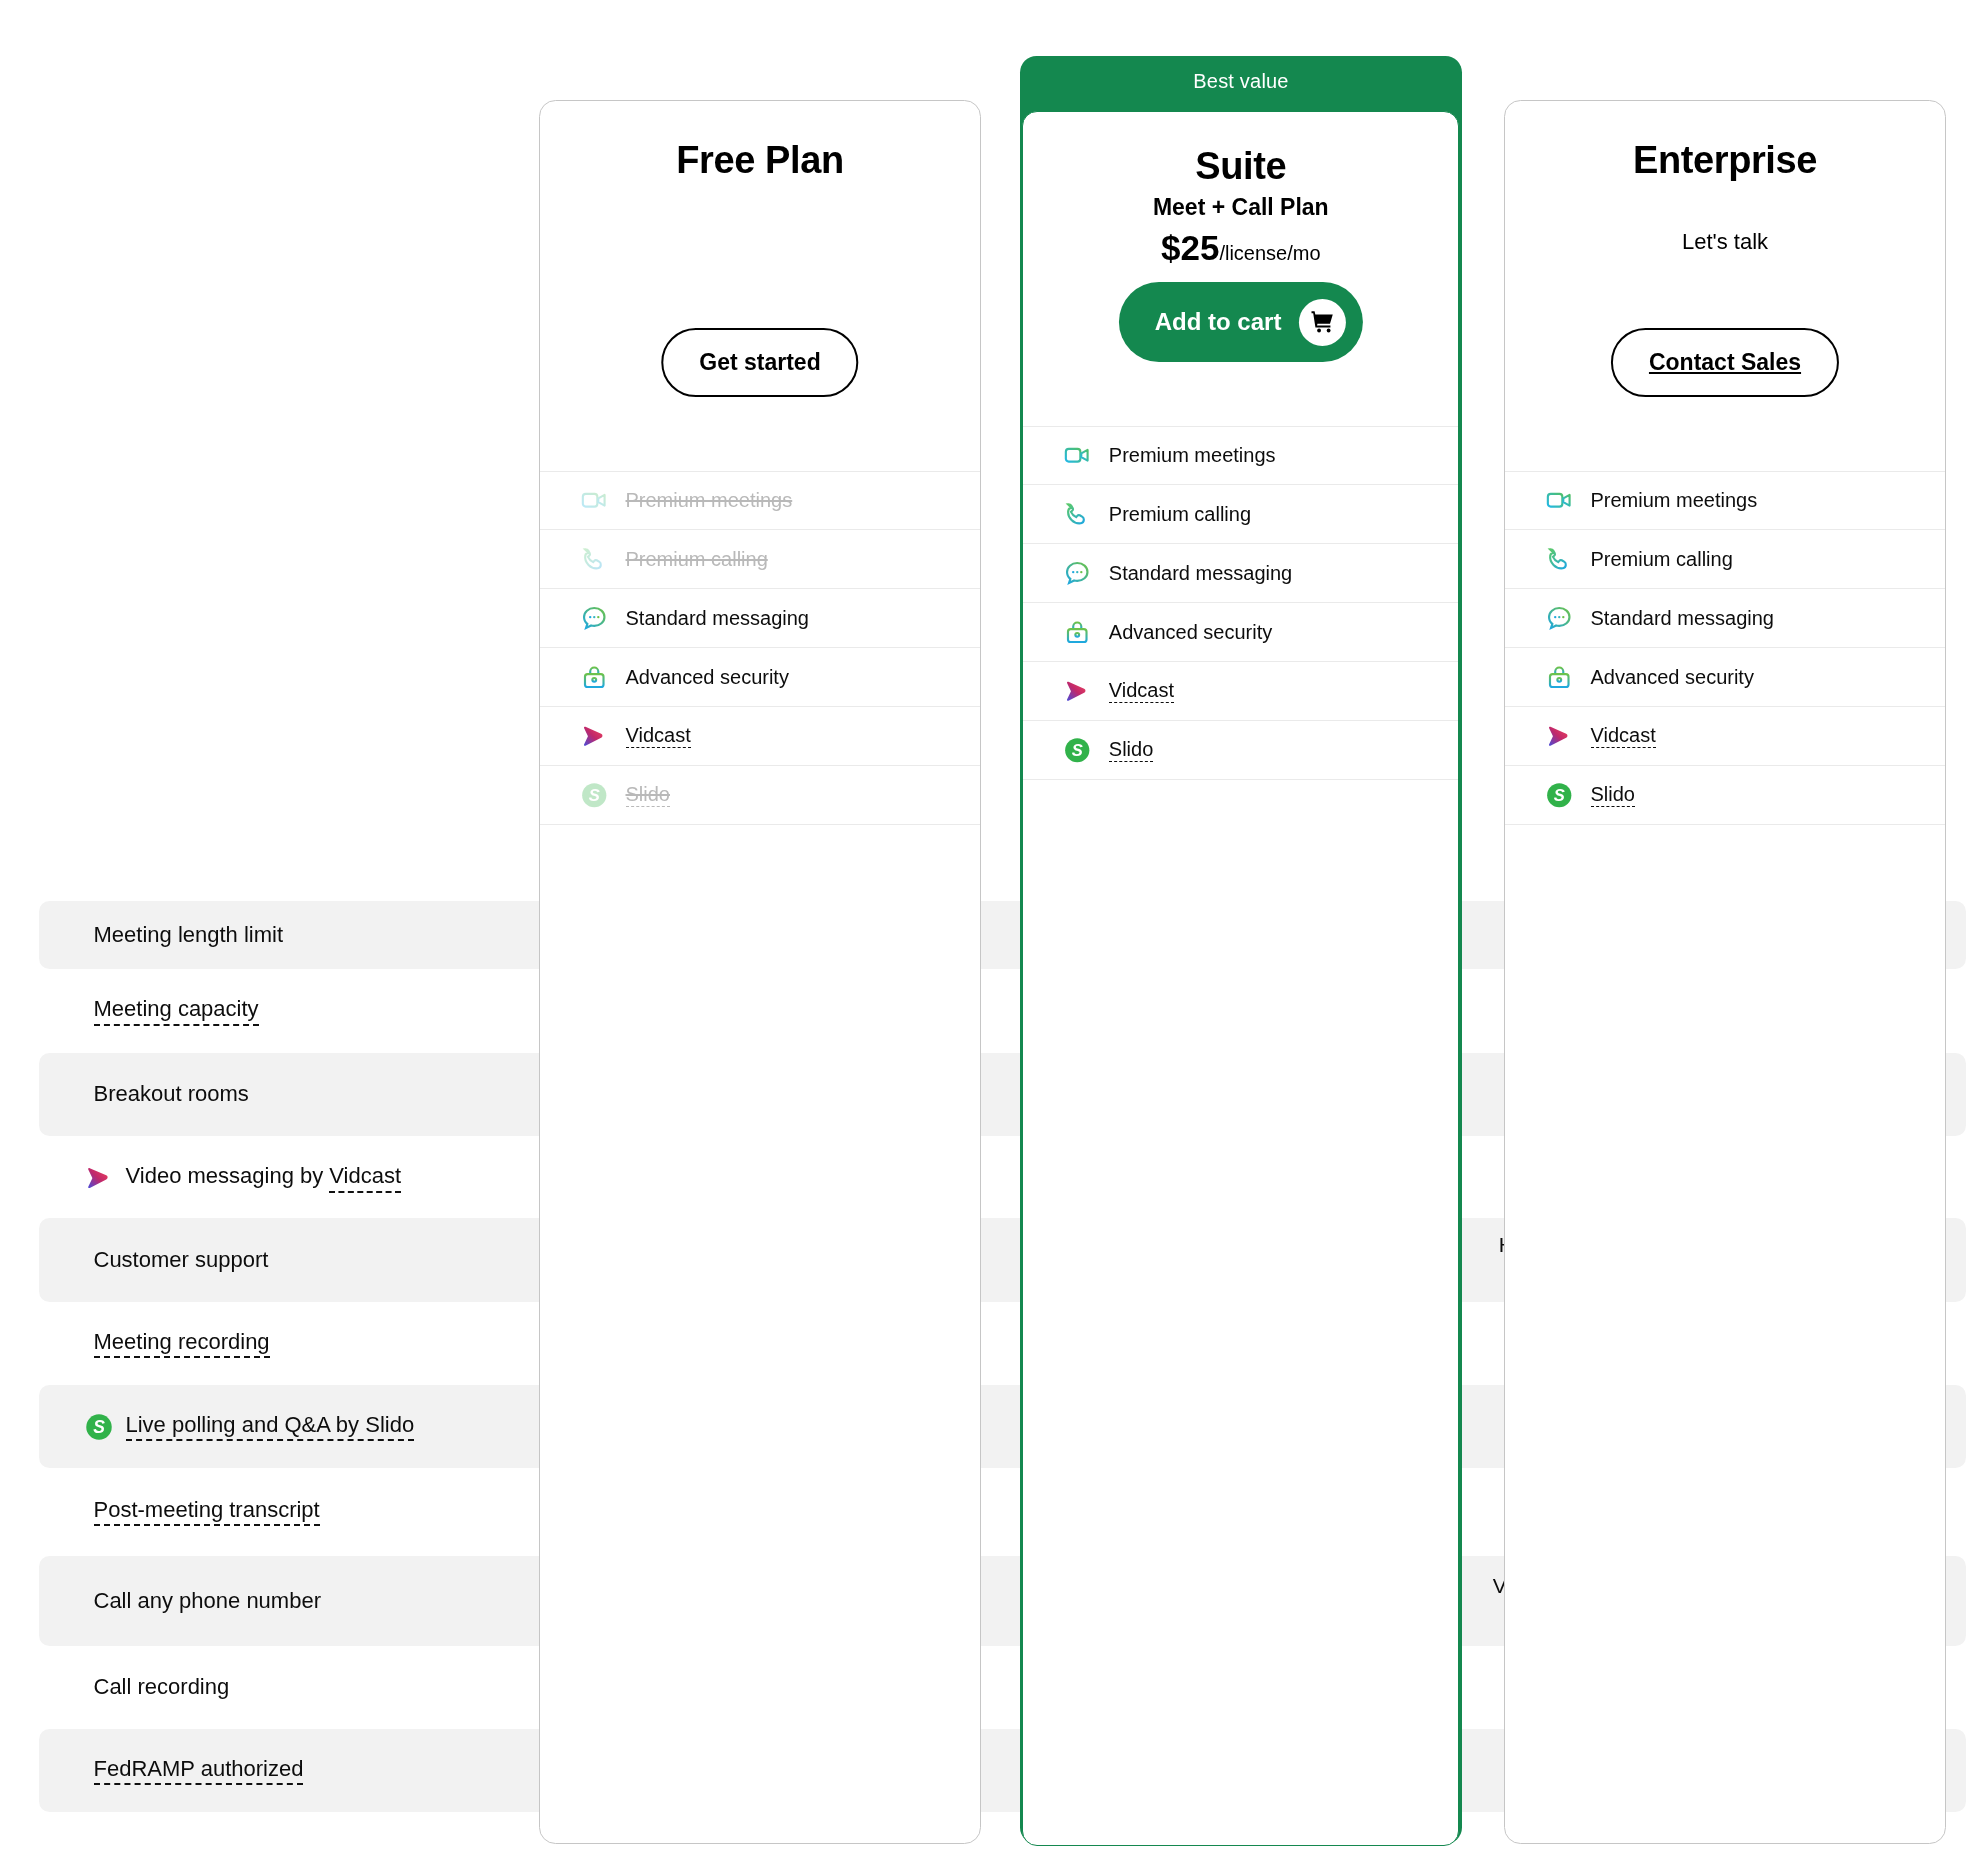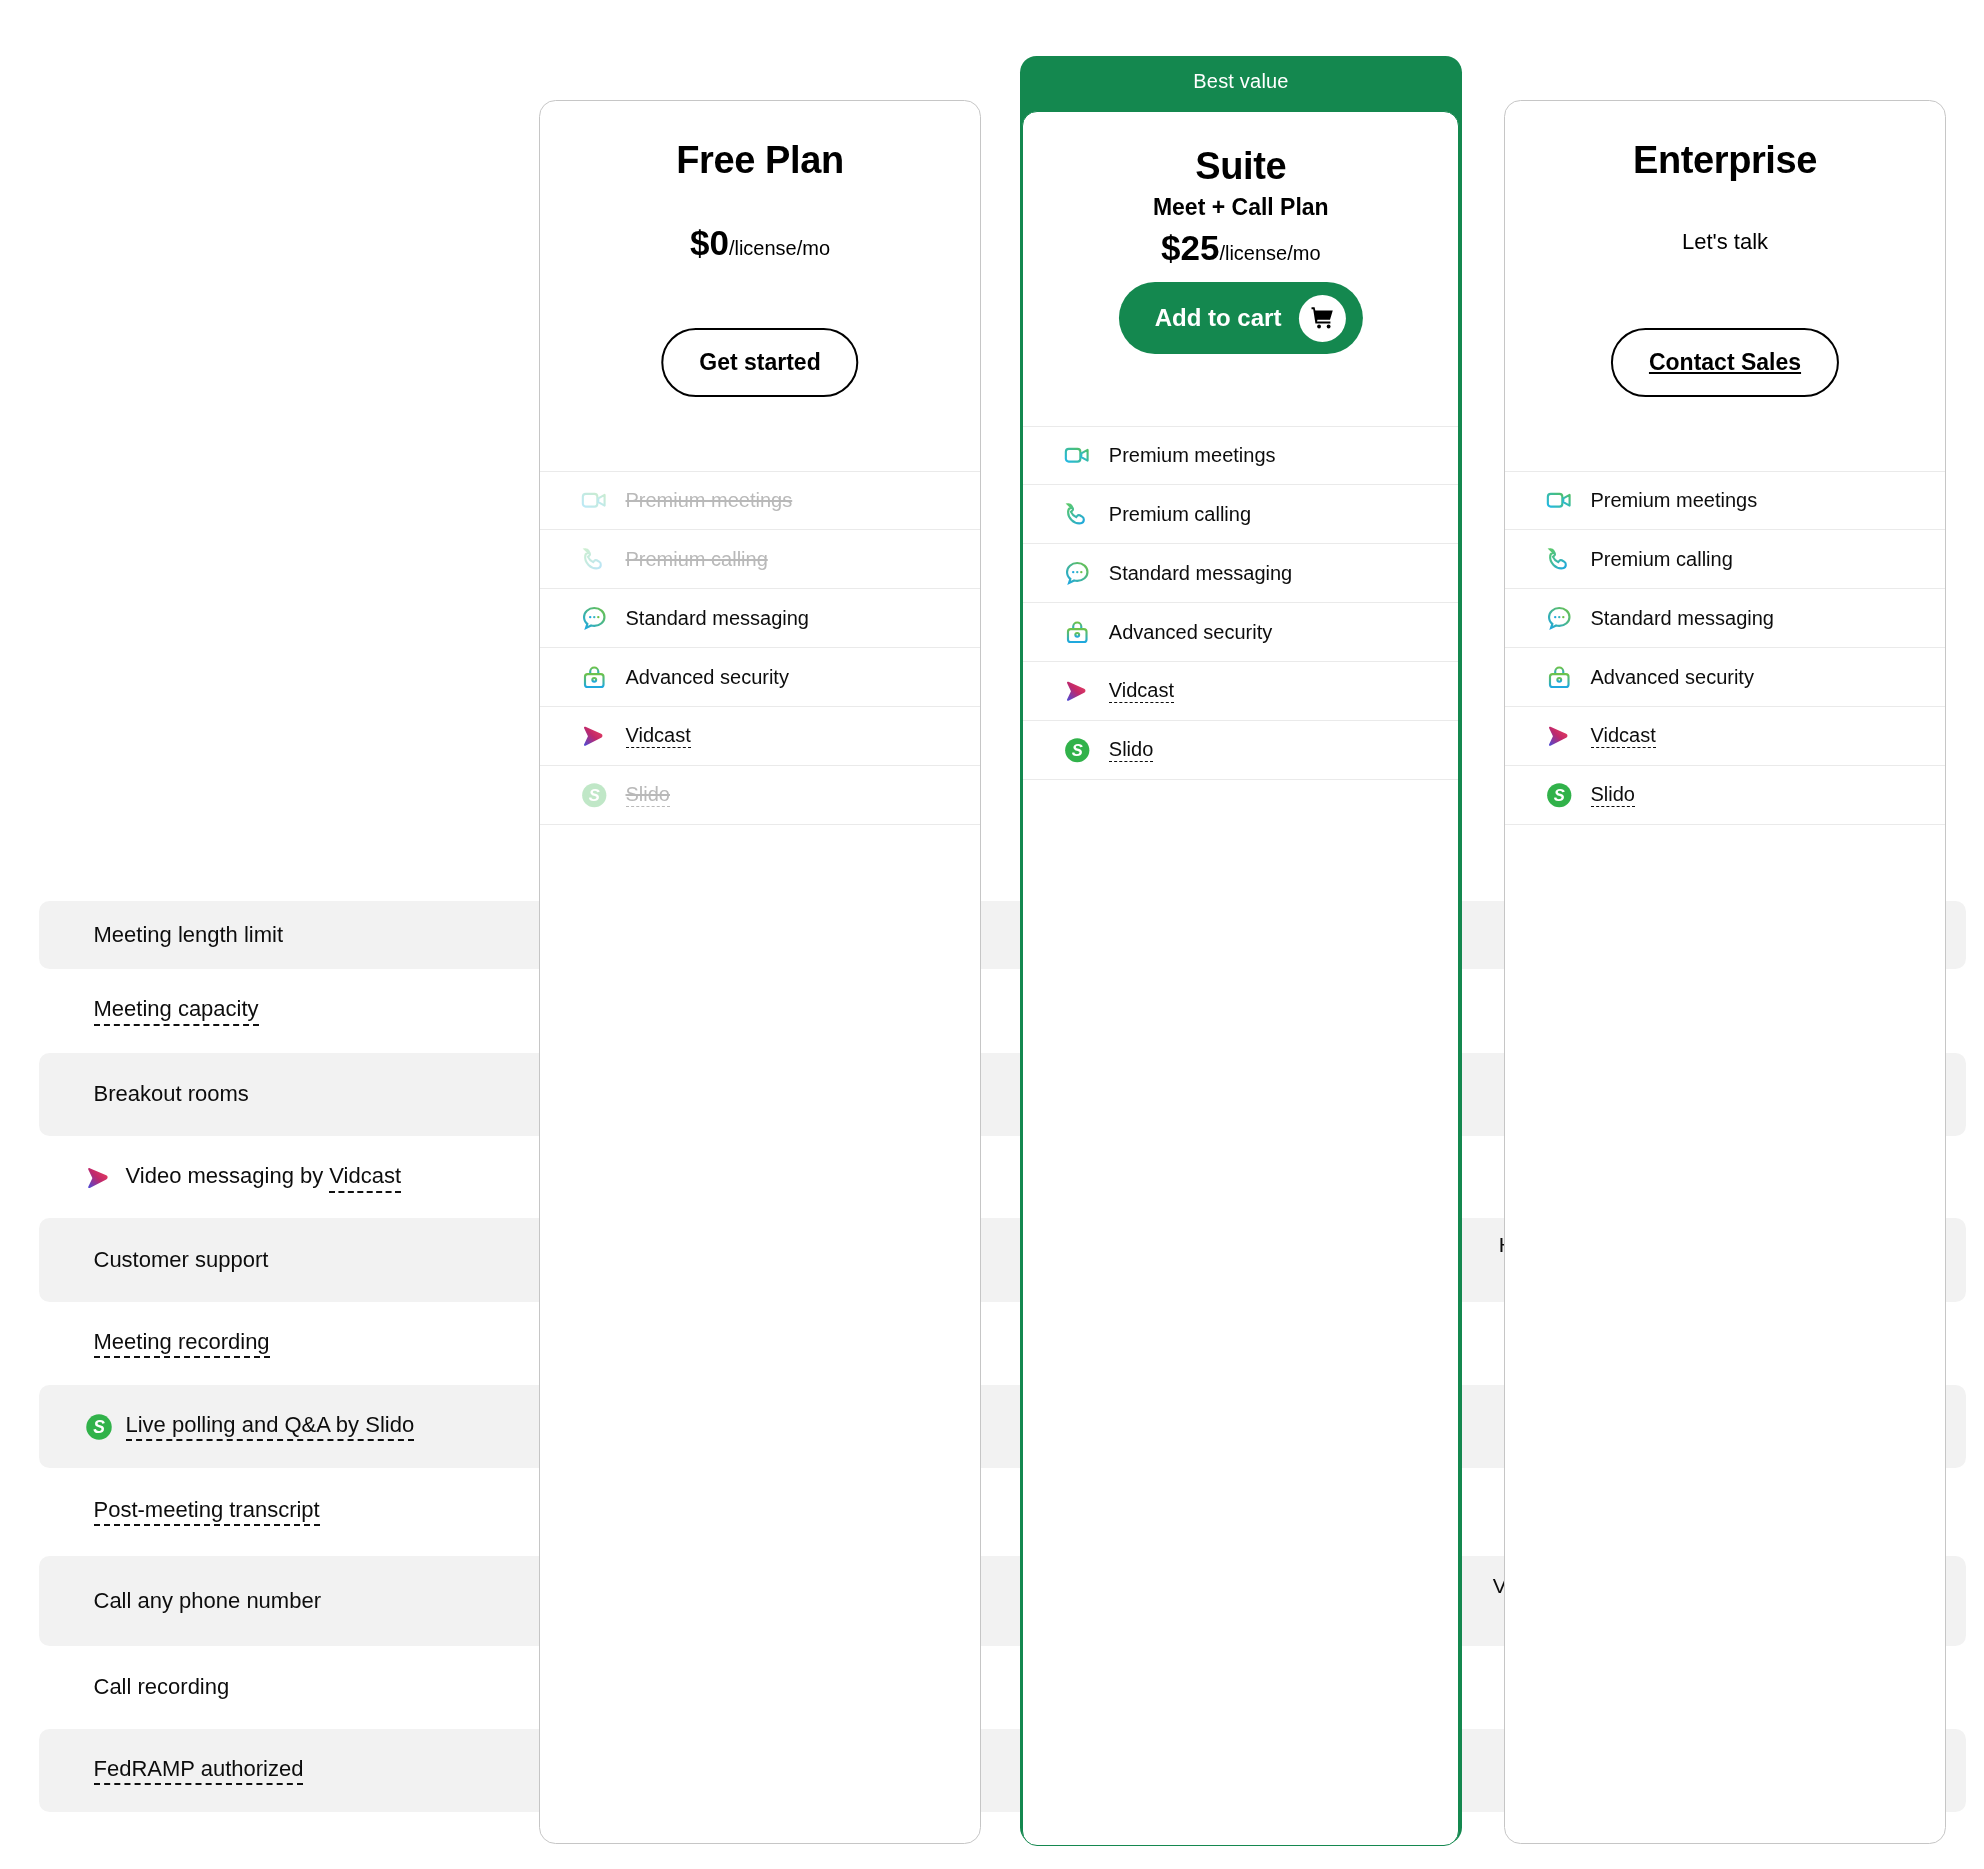--- a/index.html
+++ b/index.html
@@ -83,21 +83,21 @@
     position: absolute; left: 50%; transform: translateX(-50%);
     display: flex; align-items: center; justify-content: center;
     border-radius: 750px; cursor: pointer; white-space: nowrap;
   }
   .btn-outline {
     border: 2.3px solid #000; background: #fff; color: #000;
     font-size: 23px; font-weight: bold; height: 69px; padding: 0 36px;
   }
   .btn-primary {
     background: #14884f; color: #fff; border: none;
-    font-size: 24px; font-weight: bold; height: 72px; padding: 0 16.5px 0 36px;
+    font-size: 24px; font-weight: bold; height: 80px; padding: 0 16.5px 0 36px;
     gap: 18px;
   }
   .cart-circle {
     width: 47px; height: 47px; border-radius: 50%; background: #fff;
     display: flex; align-items: center; justify-content: center;
   }
 
   
   .feat-list { position: absolute; left: 0; width: 100%; }
   .feat {
@@ -311,23 +311,20 @@
           <span class="tick"><svg viewBox="0 0 24 24" fill="none" stroke="#1a7f52" stroke-width="2.3" stroke-linecap="round" stroke-linejoin="round" width="35" height="35">
               <path d="M4.2 12.6l5.2 5.2L19.8 6.8"></path>
             </svg></span>
         </div>
       </div>
     </div>
 
   <div class="card free">
     <div class="card-inner">
       <div class="plan-title" style="margin-top:38px;">Free Plan</div>
-      <div class="price-line" style="margin-top:41px;">
-        <span class="price-amt">$0</span><span class="price-per">/license/mo</span>
-      </div>
       <div class="btn btn-outline" style="top:189px;">
         <span>Get started</span>
       </div>
       <div class="feat-list" id="feat-free" style="top:332px;">
           <div class="feat off">
             <span class="feat-ico">
               <svg width="28.5" height="28.5" viewBox="0 0 24 24" fill="none" stroke="url(#gA)" stroke-width="1.8">
         <defs>
                   <linearGradient id="gA" x1="0" y1="1" x2="1" y2="0">
         <stop offset="0" stop-color="#22b8e6"></stop>

